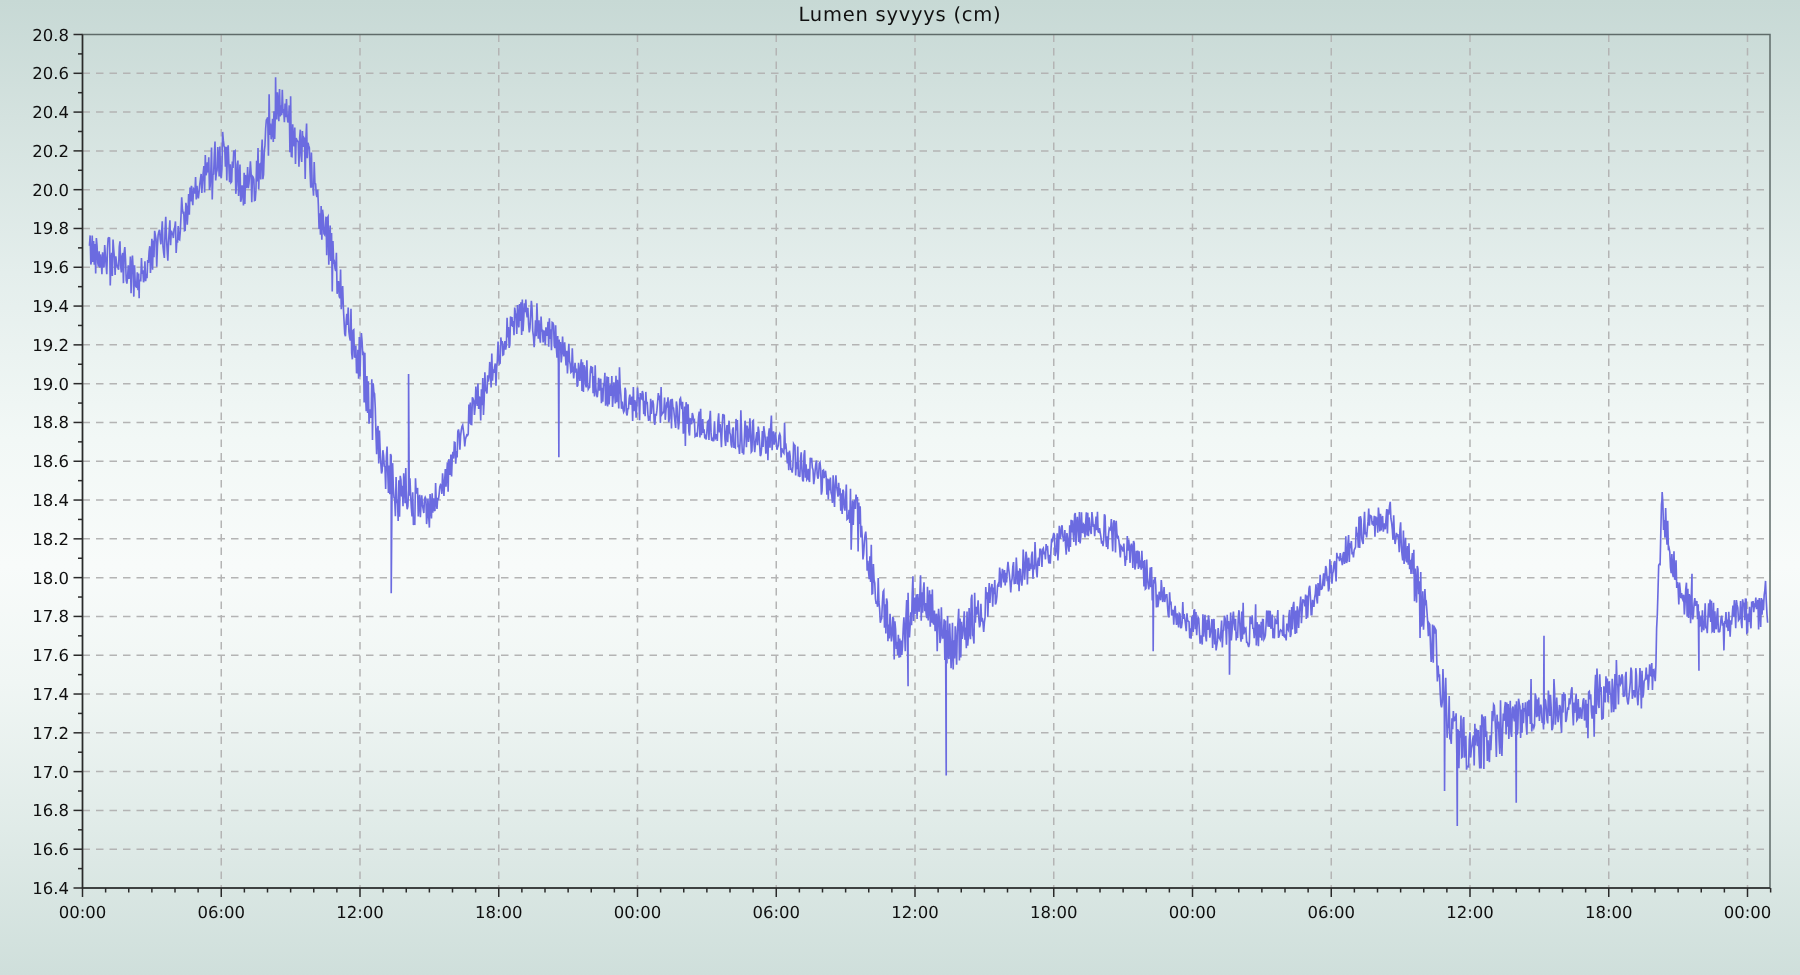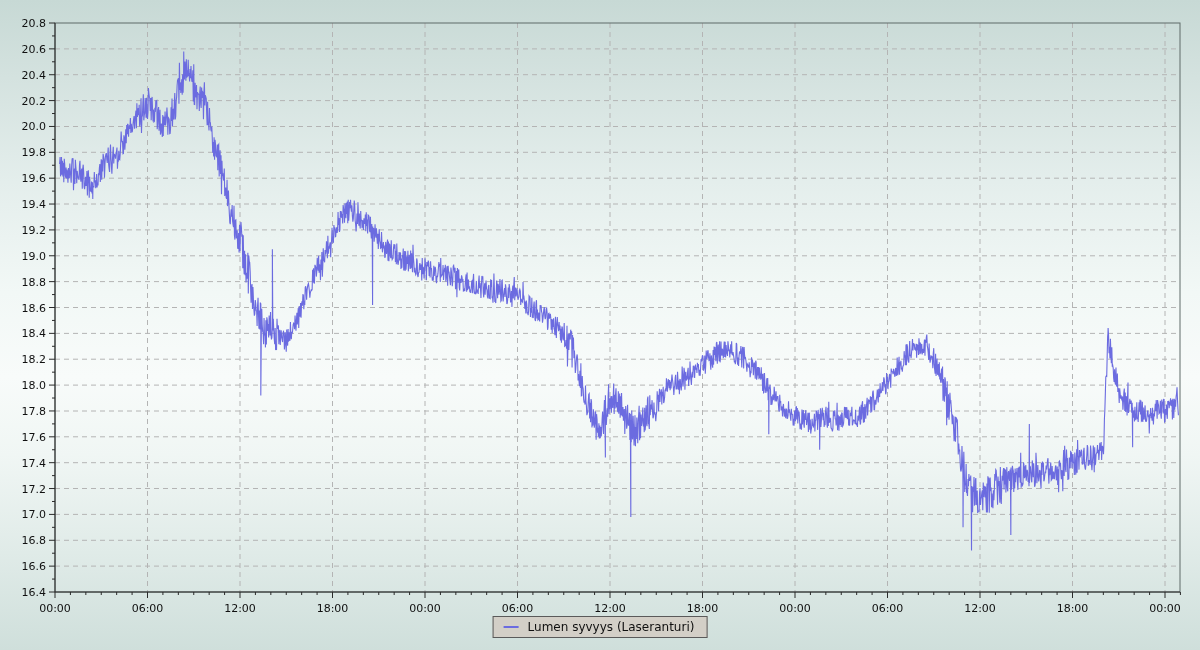--- a/index.html
+++ b/index.html
@@ -26,20 +26,21 @@
     padding:3px 12px 3px 10px;
     background:#d3cfc7;border:1px solid #5a5a5a;
     font-size:12px;color:#101010;white-space:nowrap;
   }
   .legend-swatch{display:inline-block;width:15px;height:2px;background:#6b6be0;}
 </style>
 </head>
 <body>
 
 <div class="stage">
+  <div class="chart-title">Lumen syvyys (cm)</div>
   <svg class="plot" id="plot-svg" width="1200" height="650" viewBox="0 0 1200 650">
       <line x1="55" x2="1180" y1="566.1" y2="566.1" stroke="#b4b4b4" stroke-width="1" stroke-dasharray="5,4"></line>
       <line x1="55" x2="1180" y1="540.3" y2="540.3" stroke="#b4b4b4" stroke-width="1" stroke-dasharray="5,4"></line>
       <line x1="55" x2="1180" y1="514.4" y2="514.4" stroke="#b4b4b4" stroke-width="1" stroke-dasharray="5,4"></line>
       <line x1="55" x2="1180" y1="488.5" y2="488.5" stroke="#b4b4b4" stroke-width="1" stroke-dasharray="5,4"></line>
       <line x1="55" x2="1180" y1="462.7" y2="462.7" stroke="#b4b4b4" stroke-width="1" stroke-dasharray="5,4"></line>
       <line x1="55" x2="1180" y1="436.8" y2="436.8" stroke="#b4b4b4" stroke-width="1" stroke-dasharray="5,4"></line>
       <line x1="55" x2="1180" y1="411.0" y2="411.0" stroke="#b4b4b4" stroke-width="1" stroke-dasharray="5,4"></line>
       <line x1="55" x2="1180" y1="385.1" y2="385.1" stroke="#b4b4b4" stroke-width="1" stroke-dasharray="5,4"></line>
       <line x1="55" x2="1180" y1="359.2" y2="359.2" stroke="#b4b4b4" stroke-width="1" stroke-dasharray="5,4"></line>
@@ -220,17 +221,13 @@
       <line x1="1041.6666666666665" x2="1041.6666666666665" y1="592" y2="595" stroke="#2a2a2a" stroke-width="1"></line>
       <line x1="1057.0833333333335" x2="1057.0833333333335" y1="592" y2="595" stroke="#2a2a2a" stroke-width="1"></line>
       <line x1="1087.9166666666667" x2="1087.9166666666667" y1="592" y2="595" stroke="#2a2a2a" stroke-width="1"></line>
       <line x1="1103.3333333333333" x2="1103.3333333333333" y1="592" y2="595" stroke="#2a2a2a" stroke-width="1"></line>
       <line x1="1118.75" x2="1118.75" y1="592" y2="595" stroke="#2a2a2a" stroke-width="1"></line>
       <line x1="1134.1666666666667" x2="1134.1666666666667" y1="592" y2="595" stroke="#2a2a2a" stroke-width="1"></line>
       <line x1="1149.5833333333333" x2="1149.5833333333333" y1="592" y2="595" stroke="#2a2a2a" stroke-width="1"></line>
       <line x1="1180.4166666666667" x2="1180.4166666666667" y1="592" y2="595" stroke="#2a2a2a" stroke-width="1"></line>
       <path d="M59.63 163.93 L60.09 156.93 L60.55 176.36 L61.01 173.72 L61.48 157.02 L61.94 174.69 L62.40 160.74 L62.86 176.50 L63.33 162.73 L63.79 182.31 L64.25 158.76 L64.71 164.04 L65.18 175.29 L65.64 177.76 L66.10 167.51 L66.56 178.43 L67.03 169.63 L67.49 174.58 L67.95 182.75 L68.41 168.14 L68.88 177.16 L69.34 178.33 L69.80 163.43 L70.26 170.14 L70.73 176.67 L71.19 182.78 L71.65 165.69 L72.11 158.82 L72.58 158.52 L73.04 158.72 L73.50 190.27 L73.96 175.58 L74.43 168.58 L74.89 183.94 L75.35 159.71 L75.81 166.36 L76.28 171.81 L76.74 183.34 L77.20 170.91 L77.66 174.73 L78.13 177.65 L78.59 178.51 L79.05 179.77 L79.51 164.64 L79.98 160.82 L80.44 177.27 L80.90 181.61 L81.36 170.67 L81.83 168.60 L82.29 188.76 L82.75 168.51 L83.21 164.68 L83.68 172.64 L84.14 186.94 L84.60 189.10 L85.06 184.66 L85.53 176.79 L85.99 185.79 L86.45 184.12 L86.91 170.96 L87.38 195.50 L87.84 177.93 L88.30 170.40 L88.76 179.29 L89.22 197.76 L89.69 176.86 L90.15 188.87 L90.61 191.08 L91.07 191.35 L91.54 181.58 L92.00 193.43 L92.46 182.37 L92.77 198.87 L92.92 187.33 L93.39 186.89 L93.85 186.97 L94.31 171.97 L94.77 182.51 L95.24 180.20 L95.70 188.19 L96.16 185.54 L96.62 174.14 L97.09 187.51 L97.55 182.54 L98.01 185.40 L98.47 173.34 L98.94 175.22 L99.40 167.80 L99.86 164.12 L100.32 181.97 L100.79 170.55 L101.25 159.20 L101.71 179.78 L102.17 160.28 L102.64 171.47 L103.10 153.85 L103.56 156.70 L104.02 159.30 L104.49 177.79 L104.95 164.65 L105.41 156.72 L105.87 154.45 L106.34 153.15 L106.80 159.22 L107.26 162.86 L107.72 155.50 L108.19 147.50 L108.65 164.11 L109.11 168.57 L109.57 171.92 L110.04 153.68 L110.50 144.52 L110.96 158.06 L111.42 166.81 L111.89 173.78 L112.35 161.89 L112.81 153.59 L113.27 146.81 L113.74 163.43 L114.20 153.88 L114.66 154.88 L115.12 155.74 L115.59 158.70 L116.05 152.70 L116.51 151.58 L116.97 147.61 L117.44 168.69 L117.90 160.26 L118.36 161.73 L118.82 150.68 L119.29 159.34 L119.75 159.76 L120.21 154.06 L120.67 143.77 L121.14 131.55 L121.60 139.46 L122.06 141.88 L122.52 141.72 L122.99 153.72 L123.45 153.47 L123.91 135.26 L124.37 137.65 L124.84 149.73 L125.30 141.61 L125.76 129.30 L126.22 143.15 L126.69 124.98 L127.15 134.30 L127.61 123.82 L128.07 131.58 L128.54 136.78 L129.00 125.80 L129.46 126.49 L129.92 129.00 L130.39 118.03 L130.85 132.98 L131.31 123.84 L131.77 129.61 L132.24 132.30 L132.70 128.13 L133.16 123.18 L133.62 119.39 L134.09 115.98 L134.55 128.66 L135.01 121.01 L135.47 115.23 L135.94 110.68 L136.40 128.33 L136.86 103.30 L137.32 116.87 L137.79 114.97 L138.25 108.15 L138.71 115.03 L139.18 104.87 L139.64 126.60 L140.10 124.16 L140.56 114.35 L141.03 98.34 L141.49 132.96 L141.95 116.49 L142.41 116.04 L142.88 103.59 L143.34 94.32 L143.80 120.36 L144.26 115.18 L144.73 113.41 L145.19 98.09 L145.65 105.44 L146.11 117.72 L146.58 97.75 L147.04 116.53 L147.50 118.87 L147.96 112.53 L148.43 87.93 L148.89 93.61 L149.35 97.14 L149.81 98.39 L150.28 111.07 L150.74 97.92 L151.20 120.31 L151.66 99.60 L152.13 96.93 L152.59 110.22 L153.05 121.54 L153.51 109.49 L153.98 121.73 L154.44 121.19 L154.90 107.73 L155.36 111.92 L155.83 100.37 L156.29 101.32 L156.75 100.73 L157.21 129.23 L157.68 123.50 L158.14 109.66 L158.60 107.02 L159.06 130.66 L159.53 120.51 L159.99 109.69 L160.45 134.54 L160.91 132.79 L161.38 123.58 L161.84 125.16 L162.30 136.91 L162.76 115.13 L163.23 135.96 L163.69 116.60 L164.15 125.30 L164.61 124.22 L165.08 111.40 L165.54 125.42 L166.00 122.09 L166.46 116.12 L166.93 107.59 L167.39 115.14 L167.85 134.84 L168.31 117.57 L168.78 118.17 L169.24 119.63 L169.70 133.61 L170.16 133.42 L170.63 126.76 L171.09 107.20 L171.55 120.90 L172.01 98.61 L172.48 126.11 L172.94 109.68 L173.40 109.26 L173.86 119.61 L174.33 102.36 L174.79 93.04 L175.25 119.45 L175.71 116.32 L176.18 100.72 L176.64 97.11 L177.10 85.81 L177.56 80.04 L178.03 79.30 L178.49 78.31 L178.95 103.82 L179.41 62.87 L179.88 90.03 L180.34 82.38 L180.80 92.89 L181.26 87.33 L181.73 79.22 L182.19 94.69 L182.65 74.26 L183.11 92.67 L183.58 75.11 L183.73 51.45 L184.04 73.30 L184.50 79.58 L184.96 61.53 L185.43 67.71 L185.89 80.84 L186.35 59.33 L186.81 77.68 L187.28 70.21 L187.74 76.74 L188.20 59.81 L188.66 74.24 L189.13 73.50 L189.59 81.51 L190.05 68.95 L190.51 78.15 L190.98 66.05 L191.44 76.97 L191.90 81.69 L192.36 80.49 L192.83 70.27 L193.29 101.51 L193.75 64.25 L194.21 104.24 L194.67 104.40 L195.14 82.79 L195.60 94.55 L196.06 97.50 L196.52 85.09 L196.99 109.31 L197.45 92.09 L197.91 93.35 L198.37 94.01 L198.84 94.86 L199.30 111.10 L199.76 91.94 L200.22 86.46 L200.69 103.94 L201.15 108.00 L201.61 87.41 L202.07 98.03 L202.54 91.77 L203.00 92.50 L203.46 119.29 L203.92 92.33 L204.39 82.36 L204.85 105.47 L205.31 95.15 L205.77 97.02 L206.24 98.61 L206.70 114.19 L207.16 125.14 L207.62 101.69 L208.09 123.83 L208.55 123.20 L209.01 130.54 L209.47 107.94 L209.94 122.12 L210.40 122.64 L210.86 129.56 L211.32 131.28 L211.79 126.47 L212.25 137.02 L212.71 152.68 L213.17 142.11 L213.64 156.41 L214.10 137.32 L214.56 159.80 L215.02 139.81 L215.49 143.77 L215.95 155.86 L216.41 156.53 L216.87 152.21 L217.34 144.43 L217.80 170.14 L218.26 145.33 L218.72 144.47 L219.19 176.47 L219.65 161.26 L220.11 150.31 L220.57 173.99 L221.04 155.38 L221.50 194.26 L221.96 160.67 L222.42 174.98 L222.89 174.30 L223.35 178.89 L223.81 180.73 L224.27 168.55 L224.74 195.90 L225.20 191.37 L225.66 187.41 L226.12 197.41 L226.59 198.74 L227.05 179.75 L227.51 206.10 L227.97 198.03 L228.44 190.64 L228.90 204.85 L229.36 213.89 L229.82 222.63 L230.29 224.18 L230.75 214.69 L231.21 209.18 L231.67 216.70 L232.14 205.03 L232.60 221.15 L233.06 224.68 L233.52 227.07 L233.99 205.87 L234.45 235.37 L234.91 239.57 L235.37 220.27 L235.84 219.86 L236.30 237.86 L236.76 238.02 L237.22 230.36 L237.69 248.37 L238.15 248.46 L238.61 233.12 L239.07 252.50 L239.54 224.75 L240.00 250.94 L240.46 231.13 L240.92 222.10 L241.39 227.63 L241.85 236.75 L242.31 234.33 L242.77 268.28 L243.24 235.21 L243.70 263.74 L244.16 274.21 L244.62 250.67 L245.09 275.29 L245.55 254.22 L246.01 282.44 L246.47 276.32 L246.94 272.87 L247.40 278.65 L247.86 252.88 L248.32 293.40 L248.79 255.52 L249.25 261.48 L249.71 262.48 L250.17 271.64 L250.64 289.49 L251.10 302.81 L251.56 286.40 L252.02 283.99 L252.49 309.05 L252.95 286.99 L253.41 299.37 L253.87 308.88 L254.34 315.62 L254.80 313.90 L255.26 300.11 L255.72 303.52 L256.19 310.79 L256.65 311.18 L257.11 326.02 L257.57 305.27 L258.04 297.72 L258.50 314.27 L258.96 328.73 L259.42 310.40 L259.89 329.51 L260.35 302.61 L260.81 303.86 L260.81 395.44 L261.27 337.26 L261.74 308.76 L262.20 324.52 L262.66 331.64 L263.12 332.51 L263.59 344.13 L264.05 318.02 L264.51 335.48 L264.97 332.94 L265.44 347.38 L265.90 320.18 L266.36 344.53 L266.82 317.22 L267.29 319.94 L267.75 331.05 L268.21 323.92 L268.67 337.42 L269.14 315.47 L269.60 323.71 L270.06 335.53 L270.52 311.93 L270.99 334.38 L271.45 339.47 L271.91 337.51 L272.37 326.72 L272.38 249.31 L272.84 330.45 L273.30 318.89 L273.76 330.05 L274.22 338.51 L274.69 344.28 L275.15 328.13 L275.61 349.95 L276.07 348.92 L276.54 349.22 L277.00 318.79 L277.46 329.04 L277.92 325.87 L278.39 325.79 L278.85 344.33 L279.31 333.61 L279.77 329.85 L280.24 344.87 L280.70 336.10 L281.16 330.28 L281.62 336.61 L282.09 339.44 L282.55 342.04 L283.01 332.61 L283.47 331.44 L283.94 332.55 L284.40 349.38 L284.86 343.17 L285.32 332.29 L285.79 344.07 L286.25 351.73 L286.71 329.41 L287.17 337.84 L287.64 345.63 L288.10 328.92 L288.56 341.80 L289.02 332.24 L289.49 339.70 L289.95 340.69 L290.41 322.08 L290.87 335.23 L291.34 339.30 L291.80 331.79 L292.26 333.44 L292.72 329.74 L293.19 324.60 L293.65 323.19 L294.11 323.76 L294.57 329.29 L295.04 315.49 L295.50 322.29 L295.96 330.62 L296.42 320.72 L296.89 312.73 L297.35 324.52 L297.81 315.80 L298.27 308.14 L298.74 327.90 L299.20 306.12 L299.66 312.00 L300.12 316.68 L300.59 303.08 L301.05 317.64 L301.51 305.02 L301.97 301.29 L302.44 305.71 L302.90 294.81 L303.36 294.98 L303.82 309.16 L304.29 300.75 L304.75 304.91 L305.21 287.67 L305.67 286.29 L306.14 289.37 L306.60 299.74 L307.06 290.78 L307.52 286.69 L307.99 284.33 L308.45 283.36 L308.91 286.92 L309.37 291.02 L309.84 297.60 L310.30 292.75 L310.76 291.36 L311.22 289.93 L311.69 290.29 L312.15 289.35 L312.61 269.64 L313.07 282.44 L313.54 268.36 L314.00 282.85 L314.46 282.98 L314.92 264.86 L315.39 265.94 L315.85 267.26 L316.31 276.58 L316.77 271.53 L317.24 257.74 L317.70 266.22 L318.16 270.69 L318.62 255.72 L319.09 272.70 L319.55 264.38 L320.01 266.11 L320.47 280.28 L320.94 259.54 L321.40 270.07 L321.86 251.99 L322.32 276.67 L322.79 266.26 L323.25 248.15 L323.71 259.99 L324.17 260.70 L324.64 262.34 L325.10 250.13 L325.56 254.33 L326.02 251.76 L326.49 241.29 L326.95 246.42 L327.41 258.34 L327.87 235.69 L328.34 253.76 L328.80 246.18 L329.26 248.67 L329.72 244.71 L330.19 242.32 L330.65 257.15 L331.11 245.50 L331.57 240.41 L332.04 227.77 L332.50 238.53 L332.96 242.63 L333.42 242.15 L333.89 224.95 L334.35 229.42 L334.81 227.28 L335.27 236.70 L335.74 236.38 L336.20 229.33 L336.66 227.41 L337.12 233.04 L337.59 229.94 L338.05 211.91 L338.51 225.03 L338.97 218.06 L339.44 231.90 L339.90 229.90 L340.36 210.94 L340.82 217.26 L341.29 211.34 L341.75 217.90 L342.21 214.06 L342.67 223.44 L343.14 205.04 L343.60 208.61 L344.06 211.37 L344.52 222.66 L344.99 203.30 L345.45 213.83 L345.91 218.29 L346.37 202.66 L346.84 213.95 L347.30 201.52 L347.76 223.30 L348.22 199.73 L348.69 220.81 L349.15 212.63 L349.61 202.12 L350.07 208.17 L350.54 199.73 L351.00 208.20 L351.46 211.56 L351.92 205.19 L352.39 216.02 L352.85 221.62 L353.31 218.79 L353.77 210.11 L354.24 200.50 L354.70 205.46 L355.16 220.55 L355.62 224.20 L356.09 231.48 L356.55 223.67 L357.01 213.46 L357.47 224.09 L357.94 202.16 L358.40 215.33 L358.86 225.79 L359.32 213.58 L359.79 224.76 L360.25 228.49 L360.71 211.02 L361.17 220.42 L361.64 220.31 L362.10 228.24 L362.56 220.25 L363.02 221.72 L363.49 230.08 L363.95 218.25 L364.41 221.99 L364.88 223.87 L365.34 214.58 L365.80 231.16 L366.26 212.15 L366.73 225.95 L367.19 219.58 L367.65 233.50 L368.11 214.93 L368.58 215.23 L369.04 216.73 L369.50 230.46 L369.96 232.01 L370.43 216.82 L370.89 231.77 L371.35 238.44 L371.81 223.95 L372.28 242.52 L372.58 304.91 L372.74 226.44 L373.20 233.52 L373.66 228.05 L374.13 241.66 L374.59 236.29 L375.05 224.38 L375.51 234.44 L375.98 237.67 L376.44 228.22 L376.90 236.18 L377.36 243.70 L377.83 233.83 L378.29 248.96 L378.75 239.37 L379.21 229.27 L379.68 240.55 L380.14 242.68 L380.60 248.23 L381.06 247.73 L381.53 232.13 L381.99 244.74 L382.45 252.33 L382.91 246.81 L383.38 241.93 L383.84 248.42 L384.30 245.63 L384.76 257.80 L385.23 256.76 L385.69 241.91 L386.15 248.76 L386.61 253.91 L387.08 243.81 L387.54 239.53 L388.00 260.64 L388.46 241.59 L388.93 261.34 L389.39 243.55 L389.85 244.94 L390.31 255.81 L390.78 258.24 L391.24 240.22 L391.70 255.05 L392.16 259.45 L392.63 258.51 L393.09 258.24 L393.55 247.59 L394.01 243.97 L394.48 248.81 L394.94 244.59 L395.40 262.09 L395.86 250.76 L396.33 264.29 L396.79 243.44 L397.25 258.24 L397.71 263.26 L398.18 264.77 L398.64 260.34 L399.10 251.93 L399.56 260.38 L400.03 254.27 L400.49 252.51 L400.95 268.87 L401.41 258.55 L401.88 267.85 L402.34 256.09 L402.80 256.45 L403.26 248.50 L403.73 270.46 L404.19 268.14 L404.65 250.93 L405.11 271.01 L405.58 251.29 L406.04 269.67 L406.50 261.91 L406.96 256.23 L407.43 264.01 L407.89 250.65 L408.35 271.36 L408.81 264.19 L409.28 254.86 L409.74 261.01 L410.20 268.91 L410.66 250.56 L411.13 268.14 L411.59 253.21 L412.05 261.28 L412.51 272.33 L412.98 244.85 L413.44 258.06 L413.90 263.50 L414.36 272.55 L414.83 267.69 L415.29 272.46 L415.75 274.74 L416.21 273.71 L416.68 258.49 L417.14 260.53 L417.60 275.28 L418.06 277.00 L418.53 272.58 L418.99 272.42 L419.45 265.69 L419.91 263.03 L420.38 269.86 L420.84 268.03 L421.30 264.43 L421.76 280.60 L422.23 258.01 L422.69 274.15 L423.15 266.88 L423.61 268.55 L424.08 278.45 L424.54 270.05 L425.00 258.38 L425.46 264.62 L425.93 265.98 L426.39 280.20 L426.85 262.07 L427.31 265.29 L427.78 265.81 L428.24 260.64 L428.70 262.62 L429.16 276.07 L429.63 267.11 L430.09 277.54 L430.55 261.27 L431.01 269.39 L431.48 267.91 L431.94 276.20 L432.40 280.57 L432.86 278.56 L433.33 279.45 L433.79 265.89 L434.25 276.02 L434.71 269.59 L435.18 266.95 L435.64 269.62 L436.10 280.96 L436.56 283.14 L437.03 275.88 L437.49 277.13 L437.95 273.43 L438.41 267.99 L438.88 262.04 L439.34 266.68 L439.80 263.72 L440.26 281.96 L440.73 257.96 L441.19 276.35 L441.65 275.52 L442.11 275.24 L442.58 273.97 L443.04 265.02 L443.50 279.89 L443.96 273.59 L444.43 269.56 L444.89 270.57 L445.35 264.85 L445.81 281.55 L446.28 279.08 L446.74 268.03 L447.20 266.23 L447.66 285.71 L448.13 265.82 L448.59 271.59 L449.05 272.09 L449.51 276.82 L449.98 281.49 L450.44 285.30 L450.90 267.61 L451.36 270.91 L451.83 279.23 L452.29 286.23 L452.75 281.58 L453.21 266.26 L453.68 265.42 L454.14 269.05 L454.60 272.69 L455.06 267.86 L455.53 289.14 L455.99 286.01 L456.45 271.01 L456.91 297.29 L457.38 268.13 L457.84 270.93 L458.30 282.63 L458.76 269.50 L459.23 287.55 L459.69 290.39 L460.15 279.26 L460.61 279.56 L461.08 282.87 L461.54 275.36 L462.00 277.17 L462.46 280.68 L462.93 280.14 L463.39 291.00 L463.85 290.49 L464.31 289.44 L464.78 291.19 L465.24 284.59 L465.70 277.85 L466.16 274.39 L466.63 291.65 L467.09 272.44 L467.55 290.08 L468.01 287.03 L468.48 279.41 L468.94 288.63 L469.40 286.23 L469.86 292.23 L470.33 291.09 L470.79 292.96 L471.25 288.23 L471.71 281.23 L472.18 280.64 L472.64 293.29 L473.10 279.69 L473.56 273.90 L474.03 288.43 L474.49 293.80 L474.95 291.76 L475.41 294.30 L475.88 290.55 L476.34 280.90 L476.80 292.48 L477.26 291.60 L477.73 289.47 L478.19 293.97 L478.65 280.79 L479.11 275.47 L479.58 288.30 L480.04 282.76 L480.50 288.73 L480.96 298.07 L481.43 284.65 L481.89 275.96 L482.35 277.97 L482.81 276.30 L483.28 292.68 L483.74 297.34 L484.20 288.22 L484.66 283.38 L485.13 294.75 L485.59 285.44 L486.05 280.46 L486.51 288.53 L486.98 289.82 L487.44 296.48 L487.90 298.38 L488.36 286.54 L488.83 284.93 L489.29 298.15 L489.75 298.11 L490.21 298.53 L490.68 279.28 L491.14 286.92 L491.60 280.04 L492.06 297.44 L492.53 297.18 L492.99 302.64 L493.45 293.79 L493.91 273.56 L494.38 289.02 L494.84 301.16 L495.30 300.92 L495.76 303.03 L496.23 292.26 L496.69 280.45 L497.15 285.06 L497.61 298.12 L498.08 283.72 L498.54 286.36 L499.00 294.67 L499.46 290.64 L499.93 278.90 L500.39 289.08 L500.85 301.32 L501.31 300.67 L501.78 280.75 L502.24 280.31 L502.70 296.14 L503.16 301.44 L503.63 295.29 L504.09 291.65 L504.55 288.00 L505.01 296.88 L505.48 284.39 L505.94 287.48 L506.40 295.72 L506.86 304.04 L507.33 303.02 L507.79 297.90 L508.25 287.41 L508.71 297.91 L509.18 284.13 L509.64 287.97 L510.10 291.59 L510.56 302.50 L511.03 299.29 L511.49 290.95 L511.95 306.88 L512.41 289.28 L512.88 285.59 L513.34 298.53 L513.80 284.72 L514.26 276.96 L514.73 300.14 L515.19 291.97 L515.65 287.59 L516.11 296.44 L516.58 293.45 L517.04 288.27 L517.50 294.03 L517.96 299.79 L518.43 298.15 L518.89 296.98 L519.35 290.44 L519.81 289.25 L520.28 290.98 L520.74 305.02 L521.20 298.79 L521.66 300.75 L522.13 301.37 L522.59 302.06 L523.05 281.91 L523.51 298.07 L523.98 297.17 L524.44 302.37 L524.90 308.91 L525.36 301.49 L525.83 313.44 L526.29 300.48 L526.75 303.94 L527.21 312.85 L527.68 312.86 L528.14 315.13 L528.60 310.93 L529.06 295.96 L529.53 296.84 L529.99 296.94 L530.45 316.91 L530.91 307.98 L531.38 312.74 L531.84 297.70 L532.30 317.71 L532.76 315.86 L533.23 318.02 L533.69 305.87 L534.15 301.50 L534.61 313.16 L535.08 319.97 L535.54 321.03 L536.00 303.27 L536.46 300.16 L536.93 318.43 L537.39 309.51 L537.85 319.76 L538.31 319.03 L538.78 312.53 L539.24 319.67 L539.70 321.38 L540.16 305.12 L540.63 308.17 L541.09 305.27 L541.55 311.71 L542.01 313.20 L542.48 322.74 L542.94 319.29 L543.40 313.96 L543.86 309.39 L544.33 307.01 L544.79 315.90 L545.25 319.12 L545.71 317.25 L546.18 309.02 L546.64 308.23 L547.10 312.63 L547.56 329.79 L548.03 327.29 L548.49 313.75 L548.95 313.37 L549.41 318.74 L549.88 316.81 L550.34 313.81 L550.80 318.03 L551.26 329.78 L551.73 318.95 L552.19 333.02 L552.65 319.55 L553.11 327.02 L553.58 318.33 L554.04 328.47 L554.50 329.97 L554.96 335.27 L555.43 316.77 L555.89 330.25 L556.35 337.99 L556.81 322.95 L557.28 316.95 L557.74 324.26 L558.20 327.34 L558.66 331.11 L559.13 321.94 L559.59 330.31 L560.05 325.59 L560.51 340.55 L560.98 328.81 L561.44 342.69 L561.90 326.44 L562.36 327.62 L562.83 338.33 L563.29 340.42 L563.75 333.11 L564.21 323.07 L564.68 346.22 L565.14 345.79 L565.60 345.18 L566.06 339.95 L566.53 348.63 L566.99 325.81 L567.45 366.46 L567.91 349.23 L568.38 333.75 L568.84 350.04 L569.30 336.72 L569.76 333.26 L570.23 339.36 L570.69 329.68 L571.15 333.59 L571.61 331.33 L572.08 367.58 L572.54 334.99 L573.00 349.28 L573.46 337.50 L573.93 358.33 L574.39 350.53 L574.85 358.58 L575.31 372.93 L575.78 369.06 L576.24 361.57 L576.70 356.68 L577.16 354.46 L577.63 360.26 L578.09 380.50 L578.55 373.92 L579.01 381.00 L579.48 386.09 L579.94 370.87 L580.40 387.92 L580.86 363.21 L581.33 395.88 L581.79 395.61 L582.25 376.06 L582.71 386.50 L583.18 388.72 L583.64 399.19 L584.10 402.57 L584.56 400.82 L585.03 404.56 L585.49 385.41 L585.95 401.30 L586.41 405.78 L586.88 415.13 L587.34 413.21 L587.80 412.37 L588.26 401.68 L588.73 394.51 L589.19 393.69 L589.65 418.47 L590.11 402.79 L590.58 422.27 L591.04 399.01 L591.50 401.34 L591.96 427.46 L592.43 416.43 L592.89 425.64 L593.35 409.25 L593.81 417.95 L594.28 427.62 L594.74 423.73 L595.20 411.42 L595.66 412.41 L596.13 439.73 L596.59 414.16 L597.05 419.36 L597.51 432.64 L597.98 427.88 L598.44 436.66 L598.90 423.23 L599.36 438.49 L599.83 425.61 L600.29 438.12 L600.75 426.99 L601.21 436.54 L601.68 430.84 L602.14 419.15 L602.60 411.60 L603.06 421.31 L603.53 434.09 L603.99 410.81 L604.45 400.07 L604.91 417.84 L605.38 457.51 L605.38 395.15 L605.84 420.37 L606.30 424.96 L606.76 416.95 L607.23 408.25 L607.69 416.77 L608.15 395.77 L608.61 384.22 L609.08 413.99 L609.54 398.34 L610.00 409.43 L610.46 399.97 L610.93 396.20 L611.39 412.66 L611.85 396.05 L612.31 404.17 L612.78 407.89 L613.24 395.96 L613.70 383.48 L614.16 413.87 L614.63 394.83 L615.09 408.47 L615.55 394.08 L616.01 388.23 L616.48 407.47 L616.94 402.00 L617.40 408.92 L617.86 412.05 L618.33 391.25 L618.79 413.72 L619.25 404.21 L619.71 393.49 L620.18 417.84 L620.64 396.20 L621.10 415.18 L621.56 392.98 L622.03 415.14 L622.49 416.35 L622.95 407.06 L623.41 420.83 L623.88 410.78 L624.34 409.11 L624.80 434.10 L625.26 416.80 L625.73 405.92 L626.19 412.70 L626.65 428.73 L627.11 425.68 L627.58 404.85 L628.04 422.04 L628.50 425.78 L628.96 422.83 L629.43 412.89 L629.89 440.03 L630.35 413.64 L630.81 517.00 L630.81 419.92 L631.28 442.30 L631.74 410.61 L632.20 436.94 L632.66 439.32 L633.13 415.75 L633.59 428.77 L634.05 445.47 L634.51 433.49 L634.98 415.17 L635.44 446.26 L635.90 426.90 L636.36 439.05 L636.83 417.54 L637.29 430.82 L637.75 443.15 L638.21 420.61 L638.68 414.31 L639.14 405.78 L639.60 440.36 L640.06 412.37 L640.53 438.31 L640.99 414.55 L641.45 425.88 L641.91 423.02 L642.38 415.68 L642.84 407.51 L643.30 426.56 L643.76 418.31 L644.23 432.13 L644.69 407.64 L645.15 430.42 L645.61 423.86 L646.08 405.32 L646.54 422.44 L647.00 426.18 L647.46 399.42 L647.93 396.49 L648.39 423.44 L648.85 424.20 L649.31 429.04 L649.78 395.24 L650.24 415.13 L650.70 404.45 L651.16 409.72 L651.63 406.40 L652.09 400.16 L652.55 412.39 L653.01 418.27 L653.48 416.41 L653.94 402.50 L654.40 414.44 L654.86 411.97 L655.33 415.39 L655.79 421.28 L656.25 414.91 L656.71 411.57 L657.18 391.30 L657.64 399.51 L658.10 394.88 L658.56 411.15 L659.03 397.25 L659.49 388.68 L659.95 402.04 L660.41 393.51 L660.88 391.69 L661.34 389.29 L661.80 404.48 L662.26 391.68 L662.73 396.12 L663.19 386.76 L663.65 403.00 L664.11 401.47 L664.58 397.64 L665.04 390.46 L665.50 389.24 L665.96 391.13 L666.43 378.37 L666.89 383.01 L667.35 391.77 L667.81 385.14 L668.28 379.17 L668.74 382.26 L669.20 388.21 L669.66 380.10 L670.13 390.24 L670.59 381.90 L671.05 388.36 L671.51 380.04 L671.98 374.55 L672.44 379.20 L672.90 382.83 L673.36 387.46 L673.83 394.95 L674.29 388.19 L674.75 385.54 L675.21 377.90 L675.68 374.71 L676.14 389.49 L676.60 386.77 L677.06 389.31 L677.53 371.70 L677.99 380.13 L678.45 389.69 L678.91 380.60 L679.38 394.12 L679.84 379.44 L680.30 379.63 L680.76 386.92 L681.23 390.48 L681.69 384.97 L682.15 366.42 L682.61 375.13 L683.08 386.45 L683.54 378.37 L684.00 367.80 L684.46 371.40 L684.93 389.70 L685.39 373.15 L685.85 371.84 L686.31 380.59 L686.78 375.76 L687.24 379.45 L687.70 370.71 L688.16 367.71 L688.63 385.90 L689.09 376.59 L689.55 379.58 L690.01 361.43 L690.48 373.26 L690.94 379.98 L691.40 385.00 L691.86 374.45 L692.33 371.74 L692.79 377.37 L693.25 366.19 L693.71 366.18 L694.18 368.67 L694.64 378.03 L695.10 366.28 L695.56 365.49 L696.03 369.58 L696.49 367.68 L696.95 372.92 L697.41 362.70 L697.88 366.91 L698.34 363.91 L698.80 371.44 L699.26 375.64 L699.73 369.84 L700.19 375.83 L700.65 366.66 L701.11 359.00 L701.58 360.14 L702.04 357.89 L702.50 355.27 L702.96 356.85 L703.43 370.72 L703.89 368.77 L704.35 364.92 L704.81 355.57 L705.28 373.71 L705.74 365.56 L706.20 350.46 L706.66 359.22 L707.13 357.55 L707.59 351.81 L708.05 350.19 L708.51 356.93 L708.98 360.42 L709.44 360.02 L709.90 353.37 L710.36 363.65 L710.83 369.75 L711.29 355.40 L711.75 358.73 L712.21 364.79 L712.68 367.78 L713.14 350.11 L713.60 364.64 L714.06 346.48 L714.53 355.05 L714.99 346.94 L715.45 355.36 L715.91 361.33 L716.38 343.21 L716.84 342.05 L717.30 363.71 L717.76 350.01 L718.23 344.55 L718.69 353.52 L719.15 361.23 L719.61 341.30 L720.08 362.36 L720.54 357.56 L721.00 341.53 L721.46 354.88 L721.93 355.08 L722.39 349.39 L722.85 349.98 L723.31 358.31 L723.78 348.39 L724.24 341.47 L724.70 357.05 L725.16 341.78 L725.63 357.41 L726.09 344.94 L726.55 350.59 L727.01 353.92 L727.48 355.99 L727.94 341.33 L728.40 345.75 L728.86 351.26 L729.33 349.51 L729.79 357.53 L730.25 350.48 L730.71 344.35 L731.18 353.49 L731.64 341.18 L732.10 354.52 L732.56 354.81 L733.03 352.02 L733.49 355.20 L733.95 358.05 L734.41 362.36 L734.88 360.57 L735.34 364.07 L735.80 359.91 L736.26 342.91 L736.73 344.03 L737.19 358.86 L737.65 364.65 L738.11 357.48 L738.58 366.09 L739.04 355.96 L739.50 352.16 L739.96 352.77 L740.43 353.25 L740.89 346.04 L741.35 357.55 L741.81 367.56 L742.28 348.95 L742.74 346.84 L743.20 350.92 L743.66 368.38 L744.13 347.13 L744.59 355.41 L745.05 358.39 L745.51 357.95 L745.98 360.97 L746.44 365.74 L746.90 371.67 L747.36 364.08 L747.83 364.89 L748.29 366.15 L748.75 367.67 L749.21 362.35 L749.68 369.56 L750.14 377.25 L750.60 372.36 L751.06 373.29 L751.53 357.37 L751.99 367.05 L752.45 359.71 L752.91 365.07 L753.38 375.27 L753.84 364.26 L754.30 362.48 L754.76 365.62 L755.23 378.62 L755.69 360.68 L756.15 362.33 L756.61 379.71 L757.08 376.90 L757.54 367.15 L758.00 375.59 L758.46 366.98 L758.93 379.33 L759.39 367.52 L759.85 378.20 L760.31 373.60 L760.78 379.80 L761.24 367.15 L761.70 378.81 L762.16 374.07 L762.63 390.97 L763.09 373.42 L763.55 392.70 L764.01 392.28 L764.48 372.95 L764.94 385.06 L765.40 389.65 L765.86 392.88 L766.33 388.66 L766.79 378.28 L767.25 391.53 L767.71 378.05 L768.18 400.26 L768.64 398.13 L768.79 434.23 L769.10 386.39 L769.56 388.92 L770.03 384.73 L770.49 390.02 L770.95 404.93 L771.41 396.32 L771.88 404.75 L772.34 401.54 L772.80 394.54 L773.26 396.11 L773.73 400.22 L774.19 386.74 L774.65 393.00 L775.11 401.35 L775.58 398.80 L776.04 391.36 L776.50 401.37 L776.96 397.57 L777.43 396.55 L777.89 396.56 L778.35 404.07 L778.81 410.11 L779.28 411.57 L779.74 394.82 L780.20 402.96 L780.66 401.06 L781.13 410.37 L781.59 406.90 L782.05 407.12 L782.51 416.46 L782.98 406.59 L783.44 403.91 L783.90 411.40 L784.36 416.63 L784.83 408.82 L785.29 412.87 L785.75 418.26 L786.21 408.97 L786.68 409.46 L787.14 418.40 L787.60 418.36 L788.06 415.17 L788.53 401.31 L788.99 412.56 L789.45 409.38 L789.91 412.91 L790.38 416.60 L790.84 420.74 L791.30 408.89 L791.76 413.88 L792.23 414.18 L792.69 414.54 L793.15 425.55 L793.61 418.90 L794.08 425.83 L794.54 411.68 L795.00 411.08 L795.46 421.35 L795.93 407.09 L796.39 406.18 L796.85 419.55 L797.31 407.94 L797.78 423.50 L798.24 414.91 L798.70 411.50 L799.16 412.53 L799.63 421.48 L800.09 429.15 L800.55 423.61 L801.01 425.49 L801.48 429.72 L801.94 409.55 L802.40 424.51 L802.86 416.82 L803.33 409.92 L803.79 423.91 L804.25 427.67 L804.71 413.18 L805.18 419.91 L805.64 410.18 L806.10 414.09 L806.56 425.10 L807.03 421.47 L807.49 418.83 L807.95 412.69 L808.41 432.02 L808.88 414.57 L809.34 412.69 L809.80 429.62 L810.26 419.49 L810.73 433.57 L811.19 430.20 L811.65 427.26 L812.11 418.72 L812.58 425.16 L813.04 425.64 L813.50 426.55 L813.96 420.68 L814.43 413.75 L814.89 431.59 L815.35 420.97 L815.81 420.00 L816.28 410.56 L816.74 412.19 L817.20 418.06 L817.66 429.86 L818.13 409.90 L818.59 419.12 L819.05 413.99 L819.51 425.88 L819.67 449.75 L819.98 423.14 L820.44 408.36 L820.90 426.97 L821.36 420.80 L821.83 411.73 L822.29 407.72 L822.75 415.64 L823.21 420.25 L823.68 412.45 L824.14 427.00 L824.60 421.19 L825.06 425.28 L825.53 411.60 L825.99 406.80 L826.45 413.58 L826.91 423.70 L827.38 427.81 L827.84 407.75 L828.30 426.09 L828.76 401.83 L829.23 422.91 L829.69 417.94 L830.15 420.33 L830.61 419.41 L831.08 428.08 L831.54 428.29 L832.00 429.81 L832.46 431.35 L832.93 428.77 L833.39 411.17 L833.85 412.55 L834.31 416.18 L834.78 410.18 L835.24 418.83 L835.70 418.92 L836.16 425.52 L836.63 419.10 L837.09 402.85 L837.55 430.28 L838.01 414.79 L838.48 418.15 L838.94 430.83 L839.40 416.26 L839.86 419.70 L840.33 425.05 L840.79 414.46 L841.25 426.94 L841.71 413.00 L842.18 413.12 L842.64 426.16 L843.10 425.28 L843.56 423.53 L844.03 416.66 L844.49 407.00 L844.95 408.32 L845.41 417.81 L845.88 406.95 L846.34 418.05 L846.80 407.19 L847.26 419.22 L847.73 416.06 L848.19 409.73 L848.65 425.48 L849.11 418.85 L849.58 425.66 L850.04 412.85 L850.50 413.75 L850.96 416.14 L851.43 413.09 L851.89 406.74 L852.35 425.24 L852.81 423.79 L853.28 420.98 L853.74 419.93 L854.20 420.33 L854.66 420.98 L855.13 423.96 L855.59 409.77 L856.05 424.23 L856.51 424.67 L856.98 422.87 L857.44 426.93 L857.90 415.67 L858.36 419.00 L858.83 419.92 L859.29 410.26 L859.75 406.65 L860.21 424.61 L860.68 422.85 L861.14 404.66 L861.60 419.59 L862.06 403.93 L862.53 401.20 L862.99 414.46 L863.45 422.65 L863.91 406.94 L864.38 422.17 L864.84 404.18 L865.30 408.58 L865.76 418.71 L866.23 407.57 L866.69 403.50 L867.15 397.76 L867.61 415.44 L868.08 407.87 L868.54 399.48 L869.00 401.65 L869.46 399.97 L869.93 404.24 L870.39 396.34 L870.85 412.70 L871.31 397.00 L871.78 411.77 L872.24 399.71 L872.70 392.08 L873.16 390.56 L873.63 398.19 L874.09 409.74 L874.55 409.77 L875.01 399.90 L875.48 403.12 L875.94 404.58 L876.40 398.56 L876.86 395.87 L877.33 389.50 L877.79 398.77 L878.25 402.36 L878.71 388.67 L879.18 395.76 L879.64 397.07 L880.10 383.23 L880.56 392.90 L881.03 392.85 L881.49 392.14 L881.95 387.37 L882.41 382.16 L882.88 390.87 L883.34 384.73 L883.80 377.39 L884.26 379.04 L884.73 386.12 L885.19 385.39 L885.65 394.26 L886.11 392.25 L886.58 372.93 L887.04 382.26 L887.50 376.70 L887.96 389.09 L888.43 382.29 L888.89 380.93 L889.35 375.21 L889.81 374.04 L890.28 380.50 L890.74 387.67 L891.20 368.51 L891.66 371.54 L892.13 371.72 L892.59 371.59 L893.05 374.09 L893.51 368.74 L893.98 371.98 L894.44 373.77 L894.90 376.80 L895.36 369.39 L895.83 368.01 L896.29 375.96 L896.75 372.83 L897.21 357.50 L897.68 375.28 L898.14 373.52 L898.60 362.47 L899.06 356.75 L899.53 374.62 L899.99 363.30 L900.45 364.20 L900.91 360.71 L901.38 369.56 L901.84 367.93 L902.30 371.66 L902.76 366.85 L903.23 365.78 L903.69 364.76 L904.15 351.16 L904.61 357.66 L905.08 355.24 L905.54 365.20 L906.00 344.54 L906.46 365.35 L906.93 344.06 L907.39 346.22 L907.85 359.12 L908.31 361.26 L908.78 362.63 L909.24 349.92 L909.70 341.13 L910.16 356.34 L910.63 354.79 L911.09 358.22 L911.55 352.43 L912.01 347.76 L912.48 339.04 L912.94 350.53 L913.40 343.61 L913.86 343.79 L914.33 344.35 L914.79 349.79 L915.25 347.47 L915.71 350.56 L916.18 343.86 L916.64 357.77 L917.10 344.14 L917.56 350.15 L918.03 344.94 L918.49 355.08 L918.95 338.30 L919.41 343.90 L919.88 354.27 L920.34 342.46 L920.80 353.57 L921.26 346.25 L921.73 343.97 L922.19 354.41 L922.65 350.85 L923.11 348.95 L923.58 352.87 L924.04 345.12 L924.50 339.43 L924.96 355.68 L925.43 339.71 L925.89 343.08 L926.35 337.38 L926.81 334.57 L927.28 345.78 L927.74 348.40 L928.20 352.73 L928.66 359.85 L929.13 343.52 L929.59 356.69 L930.05 362.69 L930.51 359.72 L930.98 355.23 L931.44 358.30 L931.90 356.15 L932.36 359.68 L932.83 368.21 L933.29 353.18 L933.75 348.17 L934.21 364.19 L934.68 369.69 L935.14 373.58 L935.60 353.76 L936.06 375.96 L936.53 368.18 L936.99 358.59 L937.45 373.76 L937.91 374.73 L938.38 364.10 L938.84 376.40 L939.30 362.18 L939.76 379.53 L940.23 373.19 L940.69 382.70 L941.15 374.06 L941.61 368.63 L942.08 382.70 L942.54 366.55 L943.00 400.75 L943.46 379.06 L943.93 391.19 L944.39 401.73 L944.85 377.37 L945.31 379.40 L945.78 396.15 L946.24 387.58 L946.70 425.29 L947.16 381.29 L947.63 417.71 L948.09 414.89 L948.55 394.15 L949.01 419.79 L949.48 410.28 L949.94 392.72 L950.40 402.38 L950.86 401.55 L951.33 408.14 L951.79 414.66 L952.25 424.14 L952.71 415.56 L953.18 416.35 L953.64 429.61 L954.10 441.23 L954.56 436.83 L955.03 416.41 L955.49 441.86 L955.95 417.02 L956.41 422.40 L956.88 419.26 L957.34 420.21 L957.80 437.83 L958.26 454.36 L958.73 443.64 L959.19 451.37 L959.65 449.51 L960.11 461.42 L960.58 469.82 L961.04 471.51 L961.50 468.15 L961.96 445.97 L962.43 460.62 L962.89 472.90 L963.04 527.34 L963.35 471.29 L963.81 451.78 L964.28 471.19 L964.74 491.90 L965.20 485.56 L965.66 483.15 L966.13 464.07 L966.59 492.43 L967.05 492.43 L967.51 495.92 L967.98 478.93 L968.44 486.11 L968.90 474.05 L969.36 480.85 L969.83 477.70 L970.29 480.56 L970.75 475.59 L971.21 502.48 L971.52 550.62 L971.68 486.55 L972.14 486.78 L972.60 512.23 L973.06 487.35 L973.53 491.84 L973.99 477.03 L974.45 504.98 L974.91 504.59 L975.38 480.10 L975.84 478.09 L976.30 505.10 L976.76 498.91 L977.23 490.46 L977.69 513.09 L978.15 510.90 L978.61 510.93 L979.08 511.19 L979.54 493.23 L980.00 488.08 L980.46 504.93 L980.93 499.04 L981.39 497.04 L981.85 492.60 L982.31 490.27 L982.78 510.36 L983.24 482.57 L983.70 496.99 L984.16 485.78 L984.63 488.02 L985.09 497.51 L985.55 486.63 L986.01 502.40 L986.48 512.38 L986.94 483.45 L987.40 512.39 L987.86 476.31 L988.33 478.11 L988.79 478.23 L989.25 512.67 L989.71 481.53 L990.18 477.44 L990.64 491.29 L991.10 487.43 L991.56 507.27 L992.03 493.47 L992.49 504.11 L992.95 508.12 L993.41 490.16 L993.88 500.16 L994.34 489.68 L994.80 474.00 L995.26 480.83 L995.73 469.64 L996.19 470.48 L996.65 477.84 L997.11 488.42 L997.58 504.68 L998.04 476.43 L998.50 485.83 L998.96 480.99 L999.43 494.12 L999.89 502.62 L1000.35 466.92 L1000.81 492.48 L1001.28 503.97 L1001.74 487.27 L1002.20 475.65 L1002.66 480.61 L1003.13 471.98 L1003.59 467.95 L1004.05 489.58 L1004.51 468.42 L1004.98 484.41 L1005.44 469.39 L1005.90 492.58 L1006.36 478.42 L1006.83 467.14 L1007.29 488.54 L1007.75 491.29 L1008.21 472.60 L1008.68 471.06 L1009.14 478.14 L1009.60 480.99 L1010.06 469.61 L1010.53 486.96 L1010.83 535.10 L1010.99 467.49 L1011.45 489.71 L1011.91 485.76 L1012.38 465.80 L1012.84 469.08 L1013.30 470.86 L1013.76 491.92 L1014.23 472.98 L1014.69 488.57 L1015.15 468.60 L1015.61 482.20 L1016.08 471.95 L1016.54 474.46 L1017.00 468.14 L1017.46 483.14 L1017.93 489.85 L1018.39 467.51 L1018.85 477.45 L1019.31 466.49 L1019.78 472.25 L1020.24 482.68 L1020.70 452.65 L1021.16 487.66 L1021.63 482.91 L1022.09 483.55 L1022.55 485.26 L1023.01 483.59 L1023.48 462.25 L1023.94 464.72 L1024.40 478.22 L1024.86 466.22 L1025.33 477.57 L1025.79 465.03 L1026.25 480.68 L1026.71 474.79 L1027.18 469.80 L1027.64 472.43 L1028.10 481.99 L1028.56 478.82 L1029.03 486.32 L1029.33 423.89 L1029.49 483.00 L1029.95 466.01 L1030.41 467.06 L1030.88 472.50 L1031.34 479.74 L1031.80 482.29 L1032.26 460.39 L1032.73 465.80 L1033.19 477.28 L1033.65 463.23 L1034.11 471.62 L1034.58 486.75 L1035.04 485.65 L1035.50 481.74 L1035.96 452.68 L1036.43 461.80 L1036.89 483.12 L1037.35 476.27 L1037.81 465.02 L1038.28 475.15 L1038.74 481.46 L1039.20 476.61 L1039.66 470.00 L1040.13 471.15 L1040.59 482.40 L1041.05 488.56 L1041.51 462.65 L1041.98 475.09 L1042.44 461.49 L1042.90 467.13 L1043.36 462.54 L1043.83 481.26 L1044.29 479.77 L1044.75 475.47 L1045.21 471.62 L1045.68 473.23 L1046.14 465.57 L1046.60 469.54 L1047.06 465.52 L1047.53 460.23 L1047.99 458.20 L1048.45 474.48 L1048.91 483.60 L1049.38 468.40 L1049.84 475.24 L1050.30 467.41 L1050.76 462.40 L1051.23 480.22 L1051.69 479.50 L1052.15 466.09 L1052.61 477.70 L1053.08 479.04 L1053.54 471.60 L1054.00 474.52 L1054.46 479.24 L1054.93 472.40 L1055.39 466.94 L1055.85 465.53 L1056.31 480.25 L1056.78 478.92 L1057.24 466.47 L1057.70 485.08 L1058.16 469.18 L1058.63 492.12 L1059.09 461.39 L1059.55 460.92 L1060.01 466.30 L1060.48 462.89 L1060.94 474.33 L1061.40 479.19 L1061.86 470.83 L1062.33 470.96 L1062.79 491.17 L1063.25 460.64 L1063.71 449.92 L1064.18 475.99 L1064.64 445.66 L1065.10 457.56 L1065.56 469.56 L1066.03 472.05 L1066.49 449.44 L1066.95 461.34 L1067.41 458.03 L1067.88 479.87 L1068.34 477.51 L1068.80 479.23 L1069.26 457.50 L1069.73 463.25 L1070.19 468.33 L1070.65 450.82 L1071.11 461.79 L1071.58 452.39 L1072.04 468.23 L1072.50 454.71 L1072.96 454.62 L1073.43 462.80 L1073.89 462.78 L1074.35 475.04 L1074.81 452.51 L1075.28 458.92 L1075.74 474.69 L1076.20 470.74 L1076.66 449.34 L1077.13 472.80 L1077.59 440.06 L1078.05 456.33 L1078.51 456.35 L1078.98 469.61 L1079.44 450.03 L1079.90 452.04 L1080.36 456.29 L1080.83 455.39 L1081.29 449.54 L1081.75 451.33 L1082.21 464.56 L1082.68 463.34 L1083.14 464.34 L1083.60 450.90 L1084.06 447.88 L1084.53 463.97 L1084.99 467.96 L1085.45 469.66 L1085.91 465.01 L1086.38 460.33 L1086.84 455.30 L1087.30 445.06 L1087.76 447.39 L1088.23 465.85 L1088.69 462.55 L1089.15 460.14 L1089.61 462.77 L1090.08 465.02 L1090.54 445.44 L1091.00 450.50 L1091.46 464.53 L1091.93 470.21 L1092.39 462.21 L1092.85 456.35 L1093.31 445.42 L1093.78 455.37 L1094.24 472.34 L1094.70 447.25 L1095.16 465.12 L1095.63 462.91 L1096.09 454.08 L1096.55 453.46 L1097.01 452.03 L1097.48 445.00 L1097.94 453.15 L1098.40 449.68 L1098.86 459.92 L1099.33 452.86 L1099.79 442.87 L1100.25 450.23 L1100.71 450.52 L1101.18 441.97 L1101.64 460.04 L1102.10 446.73 L1102.56 446.45 L1103.03 450.39 L1103.49 454.11 L1103.95 443.49 L1104.41 418.98 L1104.88 409.52 L1105.34 393.89 L1105.80 376.81 L1106.26 376.03 L1106.73 376.30 L1107.19 355.79 L1107.65 336.17 L1107.96 333.36 L1108.11 328.05 L1108.58 335.49 L1109.04 353.29 L1109.50 346.69 L1109.96 358.41 L1110.43 338.69 L1110.89 353.82 L1111.35 363.10 L1111.81 347.23 L1112.28 366.76 L1112.74 365.57 L1113.20 368.09 L1113.66 378.06 L1114.13 382.06 L1114.59 369.32 L1115.05 382.40 L1115.51 384.77 L1115.98 367.53 L1116.44 385.99 L1116.90 386.20 L1117.36 373.54 L1117.83 391.93 L1118.29 388.08 L1118.75 391.88 L1119.21 402.98 L1119.68 388.31 L1120.14 393.03 L1120.60 398.80 L1121.06 395.35 L1121.53 398.97 L1121.99 400.05 L1122.45 396.44 L1122.91 409.65 L1123.38 402.64 L1123.84 392.58 L1124.30 388.47 L1124.76 411.11 L1125.23 392.55 L1125.69 412.00 L1126.15 396.07 L1126.61 398.15 L1127.08 415.44 L1127.54 396.88 L1128.00 382.50 L1128.00 401.18 L1128.46 412.92 L1128.93 410.13 L1129.39 402.53 L1129.85 398.71 L1130.31 403.37 L1130.78 403.23 L1131.24 400.62 L1131.70 412.77 L1132.16 402.84 L1132.63 447.16 L1132.63 407.53 L1133.09 417.42 L1133.55 416.67 L1134.01 410.32 L1134.48 421.49 L1134.94 406.82 L1135.40 418.02 L1135.86 420.15 L1136.33 414.86 L1136.79 402.23 L1137.25 419.00 L1137.71 417.65 L1138.18 422.06 L1138.64 411.58 L1139.10 402.17 L1139.56 411.70 L1140.03 399.72 L1140.49 414.59 L1140.95 400.51 L1141.41 421.02 L1141.88 420.43 L1142.34 401.79 L1142.80 421.99 L1143.26 407.60 L1143.73 418.22 L1144.19 419.50 L1144.65 409.90 L1145.11 405.43 L1145.58 421.12 L1146.04 421.30 L1146.50 421.05 L1146.96 416.73 L1147.43 411.71 L1147.89 410.47 L1148.35 417.21 L1148.81 415.15 L1149.28 433.59 L1149.74 414.88 L1150.20 415.14 L1150.66 407.98 L1151.13 418.23 L1151.59 413.04 L1152.05 420.72 L1152.51 407.81 L1152.98 417.22 L1153.44 424.48 L1153.90 413.58 L1154.36 416.48 L1154.83 410.27 L1155.29 403.67 L1155.75 411.09 L1156.21 400.11 L1156.68 406.20 L1157.14 418.82 L1157.60 400.02 L1158.06 403.28 L1158.53 405.14 L1158.99 413.57 L1159.45 412.91 L1159.91 411.97 L1160.38 400.67 L1160.84 414.96 L1161.30 418.74 L1161.76 399.51 L1162.23 403.20 L1162.69 402.64 L1163.15 413.55 L1163.61 399.44 L1164.08 399.46 L1164.54 421.98 L1165.00 421.49 L1165.46 409.01 L1165.93 414.60 L1166.39 404.46 L1166.85 414.52 L1167.31 418.86 L1167.78 400.97 L1168.24 404.77 L1168.70 400.71 L1169.16 408.15 L1169.63 403.17 L1170.09 403.82 L1170.55 398.31 L1171.01 406.08 L1171.48 404.23 L1171.94 399.83 L1172.40 419.60 L1172.86 398.76 L1173.33 404.14 L1173.79 418.04 L1174.25 398.69 L1174.71 409.80 L1175.18 399.73 L1175.64 406.74 L1176.10 396.84 L1176.56 393.53 L1177.03 387.27 L1177.49 399.96 L1177.95 408.94 L1178.41 415.19 " fill="none" stroke="#6b6be0" stroke-width="1.1"></path>
     </svg>
-  <div class="legend">
-    <span class="legend-swatch" style="background: rgb(107, 107, 224);"></span>
-    <span>Lumen syvyys (Laseranturi)</span>
-  </div>
 </div>
 
 </body></html>

